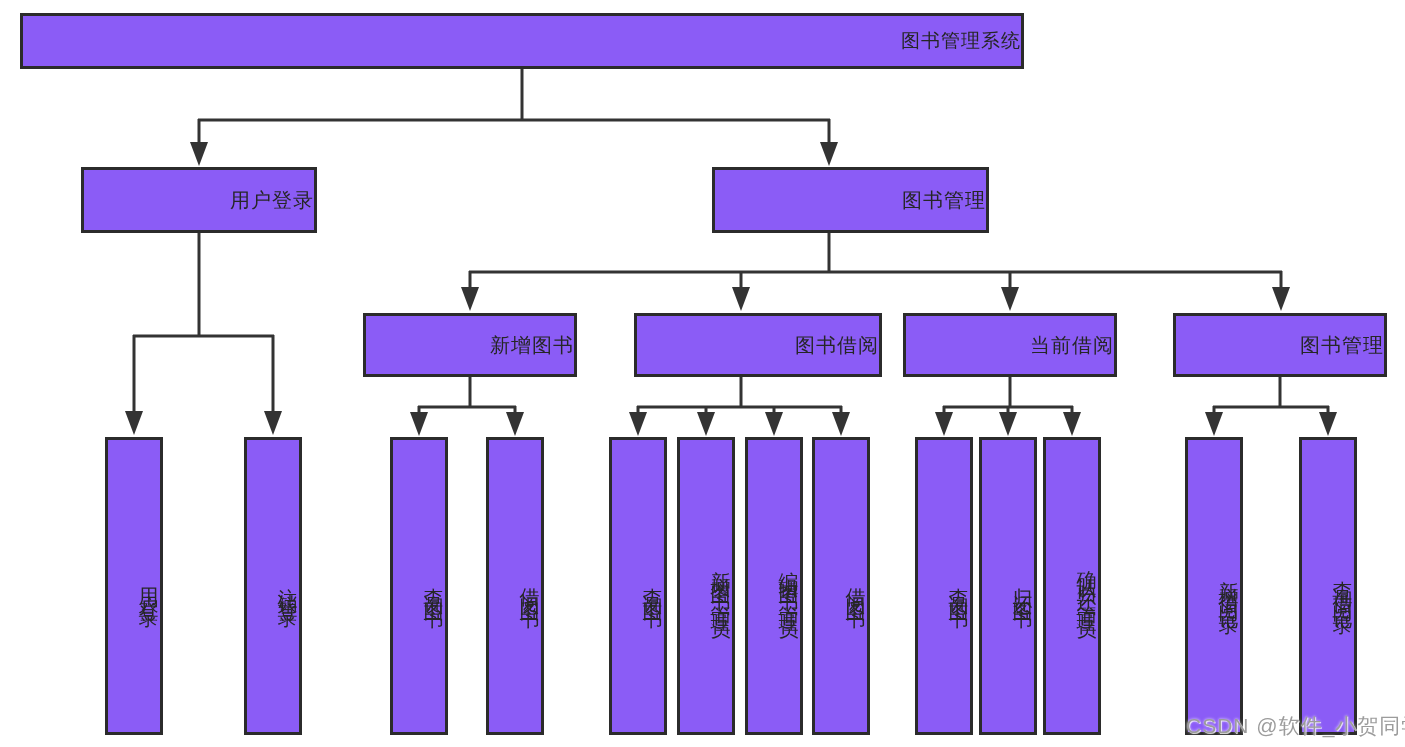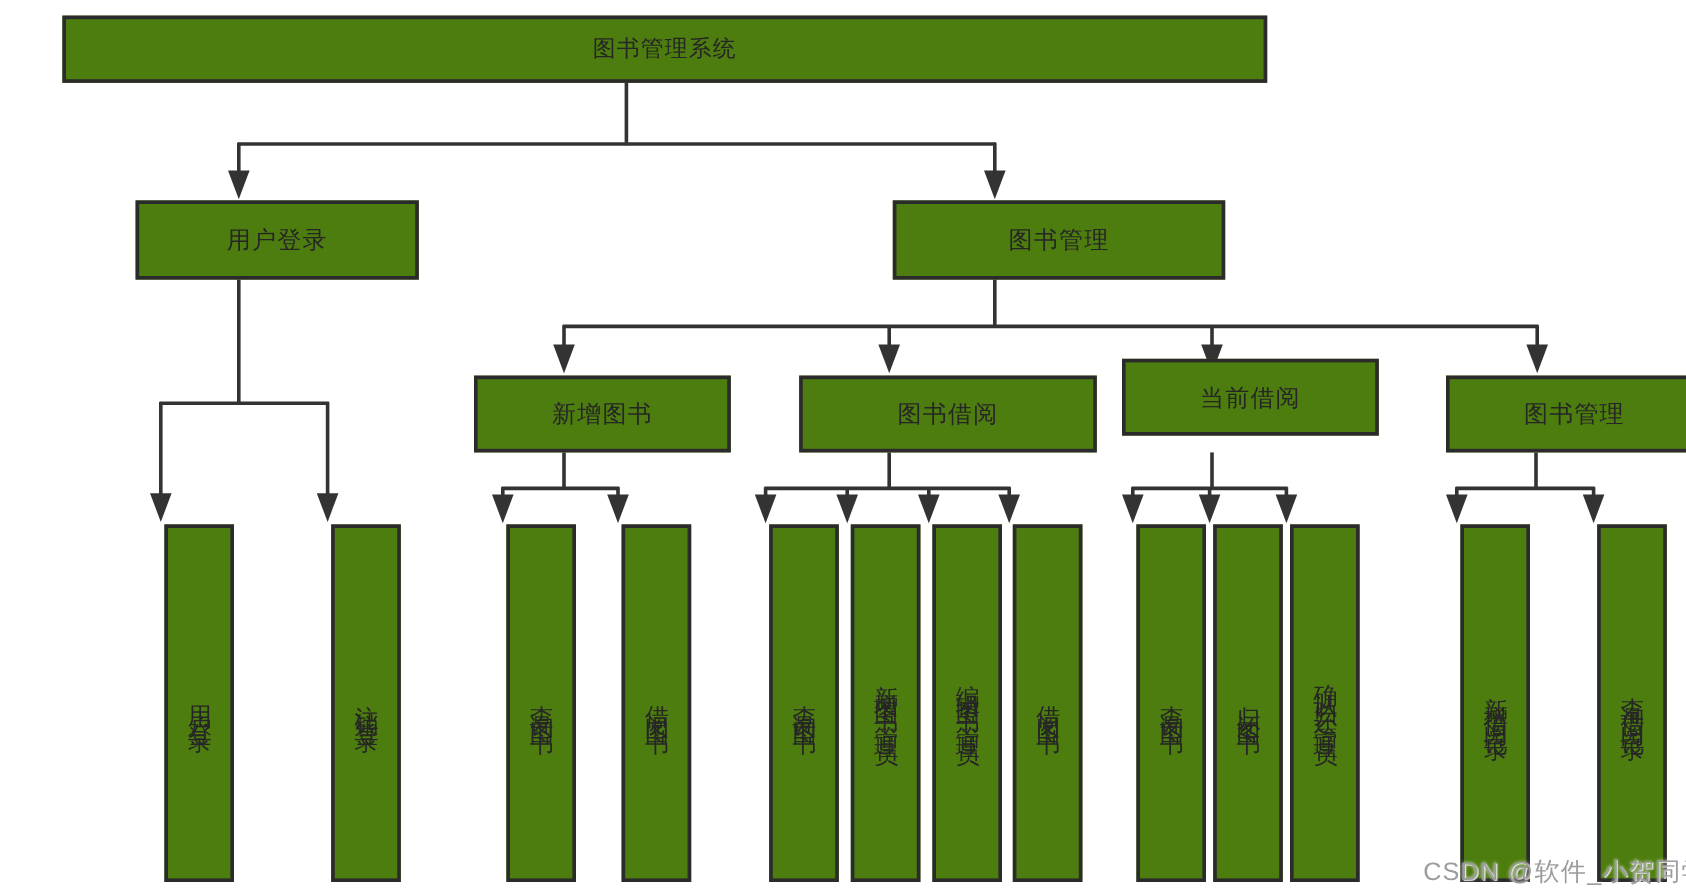--- a/index.html
+++ b/index.html
@@ -33,25 +33,24 @@
     stroke: var(--line, #333333);
     stroke-width: 3;
   }
   #connectors polygon {
     fill: var(--line, #333333);
   }
   .box {
     position: absolute;
     box-sizing: border-box;
     border: 3px solid var(--border, #2b2b2b);
-    background: #4d7c0f;
+    background: #8b5cf6;
     display: flex;
     align-items: center;
-    justify-content: center;
-    margin-left: 32px;
+    justify-content: flex-end;
   }
   .hlabel {
     font-size: 20px;
     letter-spacing: 1px;
     white-space: nowrap;
     color: var(--text, #262626);
   }
   .root .hlabel {
     font-size: 19px;
   }
@@ -158,21 +157,21 @@
   <div class="box" style="left:712px;top:167px;width:277px;height:66px">
     <span class="hlabel">图书管理</span>
   </div>
 
   <div class="box" style="left:363px;top:313px;width:214px;height:64px">
     <span class="hlabel">新增图书</span>
   </div>
   <div class="box" style="left:634px;top:313px;width:248px;height:64px">
     <span class="hlabel">图书借阅</span>
   </div>
-  <div class="box" style="left:903px;top:299px;width:214px;height:64px">
+  <div class="box" style="left:903px;top:313px;width:214px;height:64px">
     <span class="hlabel">当前借阅</span>
   </div>
   <div class="box" style="left:1173px;top:313px;width:214px;height:64px">
     <span class="hlabel">图书管理</span>
   </div>
 
   <div class="box leaf" style="left:105px">
     <span class="vlabel">用户登录</span>
   </div>
   <div class="box leaf" style="left:244px">

